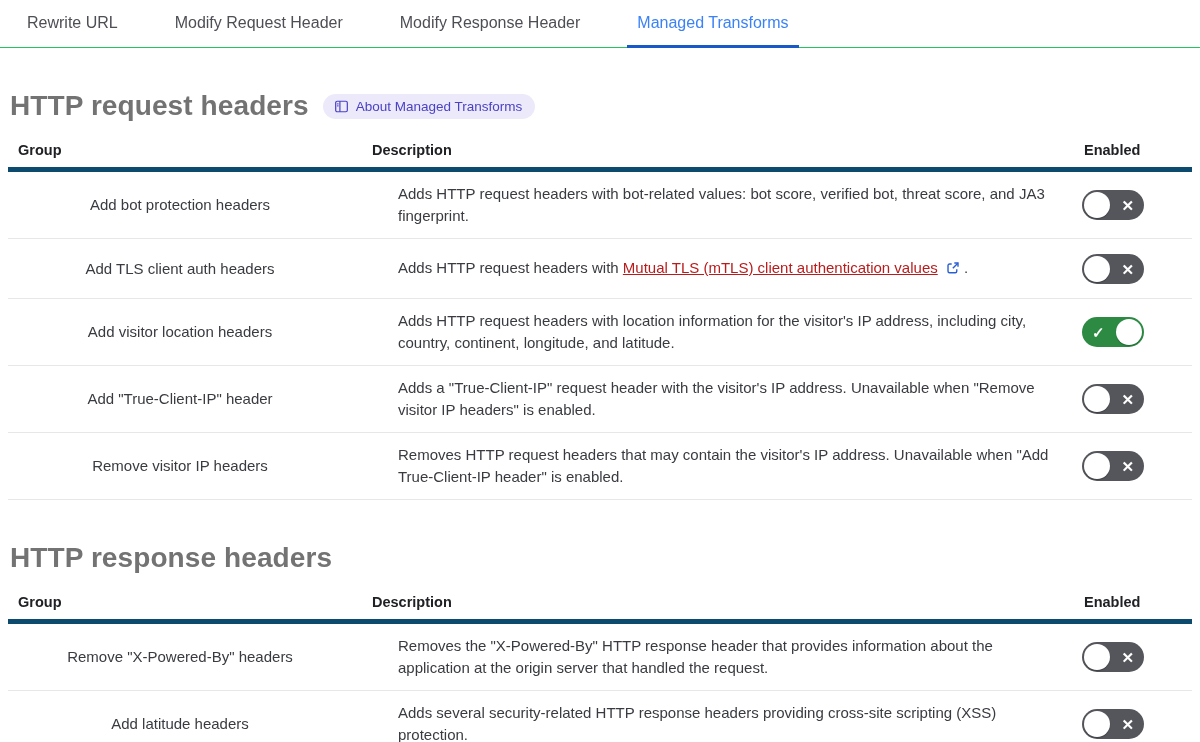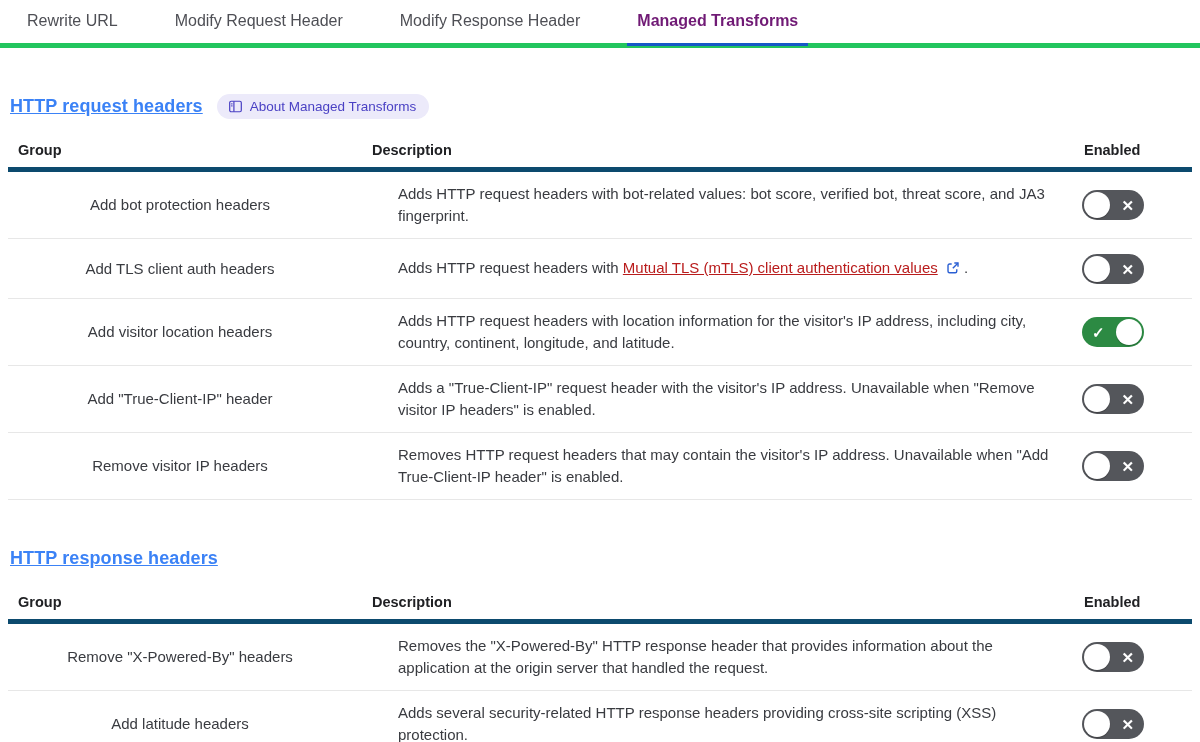--- a/index.html
+++ b/index.html
@@ -1,29 +1,29 @@
 <!DOCTYPE html>
 <html><head>
 <meta charset="utf-8">
 <style>
   * { margin:0; padding:0; box-sizing:border-box; }
   html,body { width:1200px; height:742px; background:#fff; overflow:hidden;
     font-family:"Liberation Sans", sans-serif; color:#36383d; }
 
   
   .tabs { display:flex; align-items:center; gap:37px; padding:0 0 0 17px;
-    border-bottom:5px solid #22c55e; height:48px; }
+    border-bottom:1px solid #22c55e; height:48px; }
   .tab { font-size:16px; color:#4e4f55; padding:13px 10px 13px 10px; cursor:pointer;
     border-bottom:3px solid transparent; margin-bottom:-1px; white-space:nowrap; }
-  .tab.active { color:#701a75; font-weight:700; border-bottom-color:#1659c7; }
+  .tab.active { color:#3b82f6; font-weight:400; border-bottom-color:#1659c7; }
 
   
   section.block { margin:0 8px; }
   .section-head { display:flex; align-items:center; gap:14px; margin:44px 0 0 2px; height:28px; }
-  .section-head h2 { font-size:18px; font-weight:700; color:#3b82f6; letter-spacing:.1px;text-decoration:underline; }
+  .section-head h2 { font-size:28px; font-weight:700; color:#737373; letter-spacing:.1px; }
   .badge { display:inline-flex; align-items:flex-end; gap:7px; background:#eceafa;
     color:#4a41c4; border-radius:14px; padding:5px 13px 5px 11px; font-size:13.5px;
     text-decoration:none; cursor:pointer; }
   .badge svg { display:block; }
 
   
   .table { margin-top:14px; }
   .thead, .tr { display:grid; grid-template-columns:354px 1fr 110px; align-items:center; }
   .thead { border-bottom:5px solid #0c4a6e; }
   .th { font-size:14.5px; font-weight:700; color:#202124; padding:8px 0 9px 10px; }

